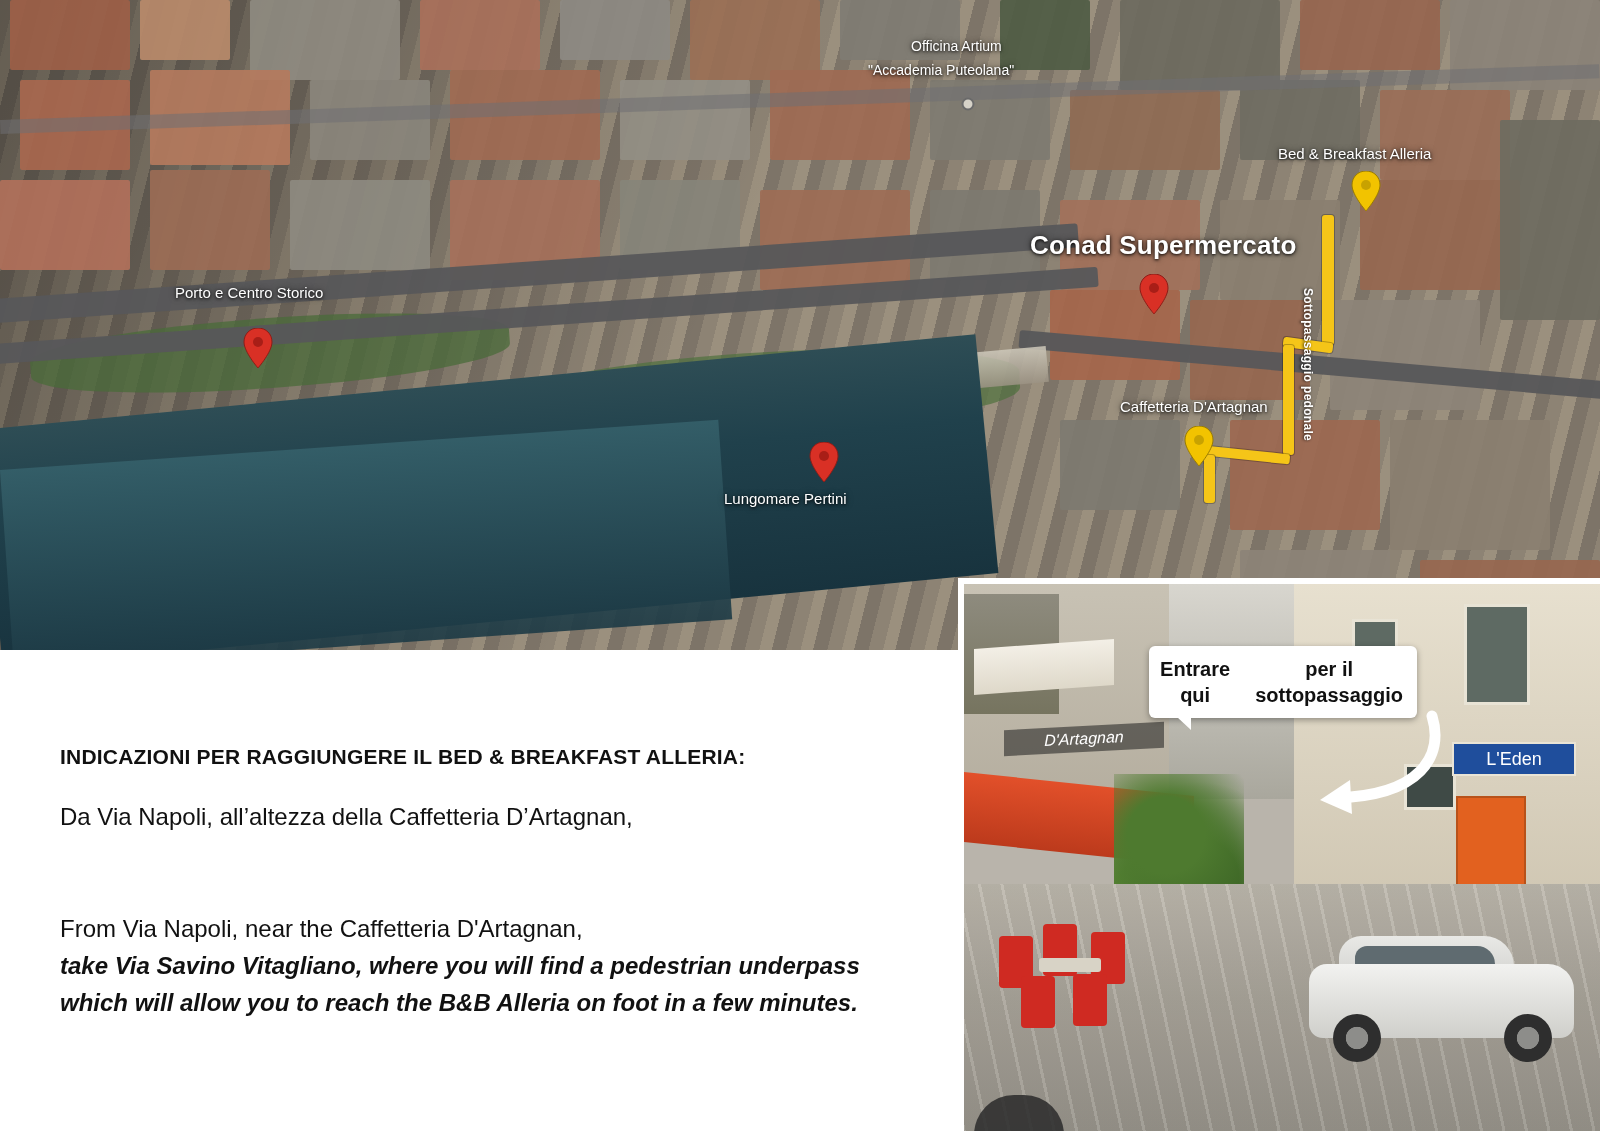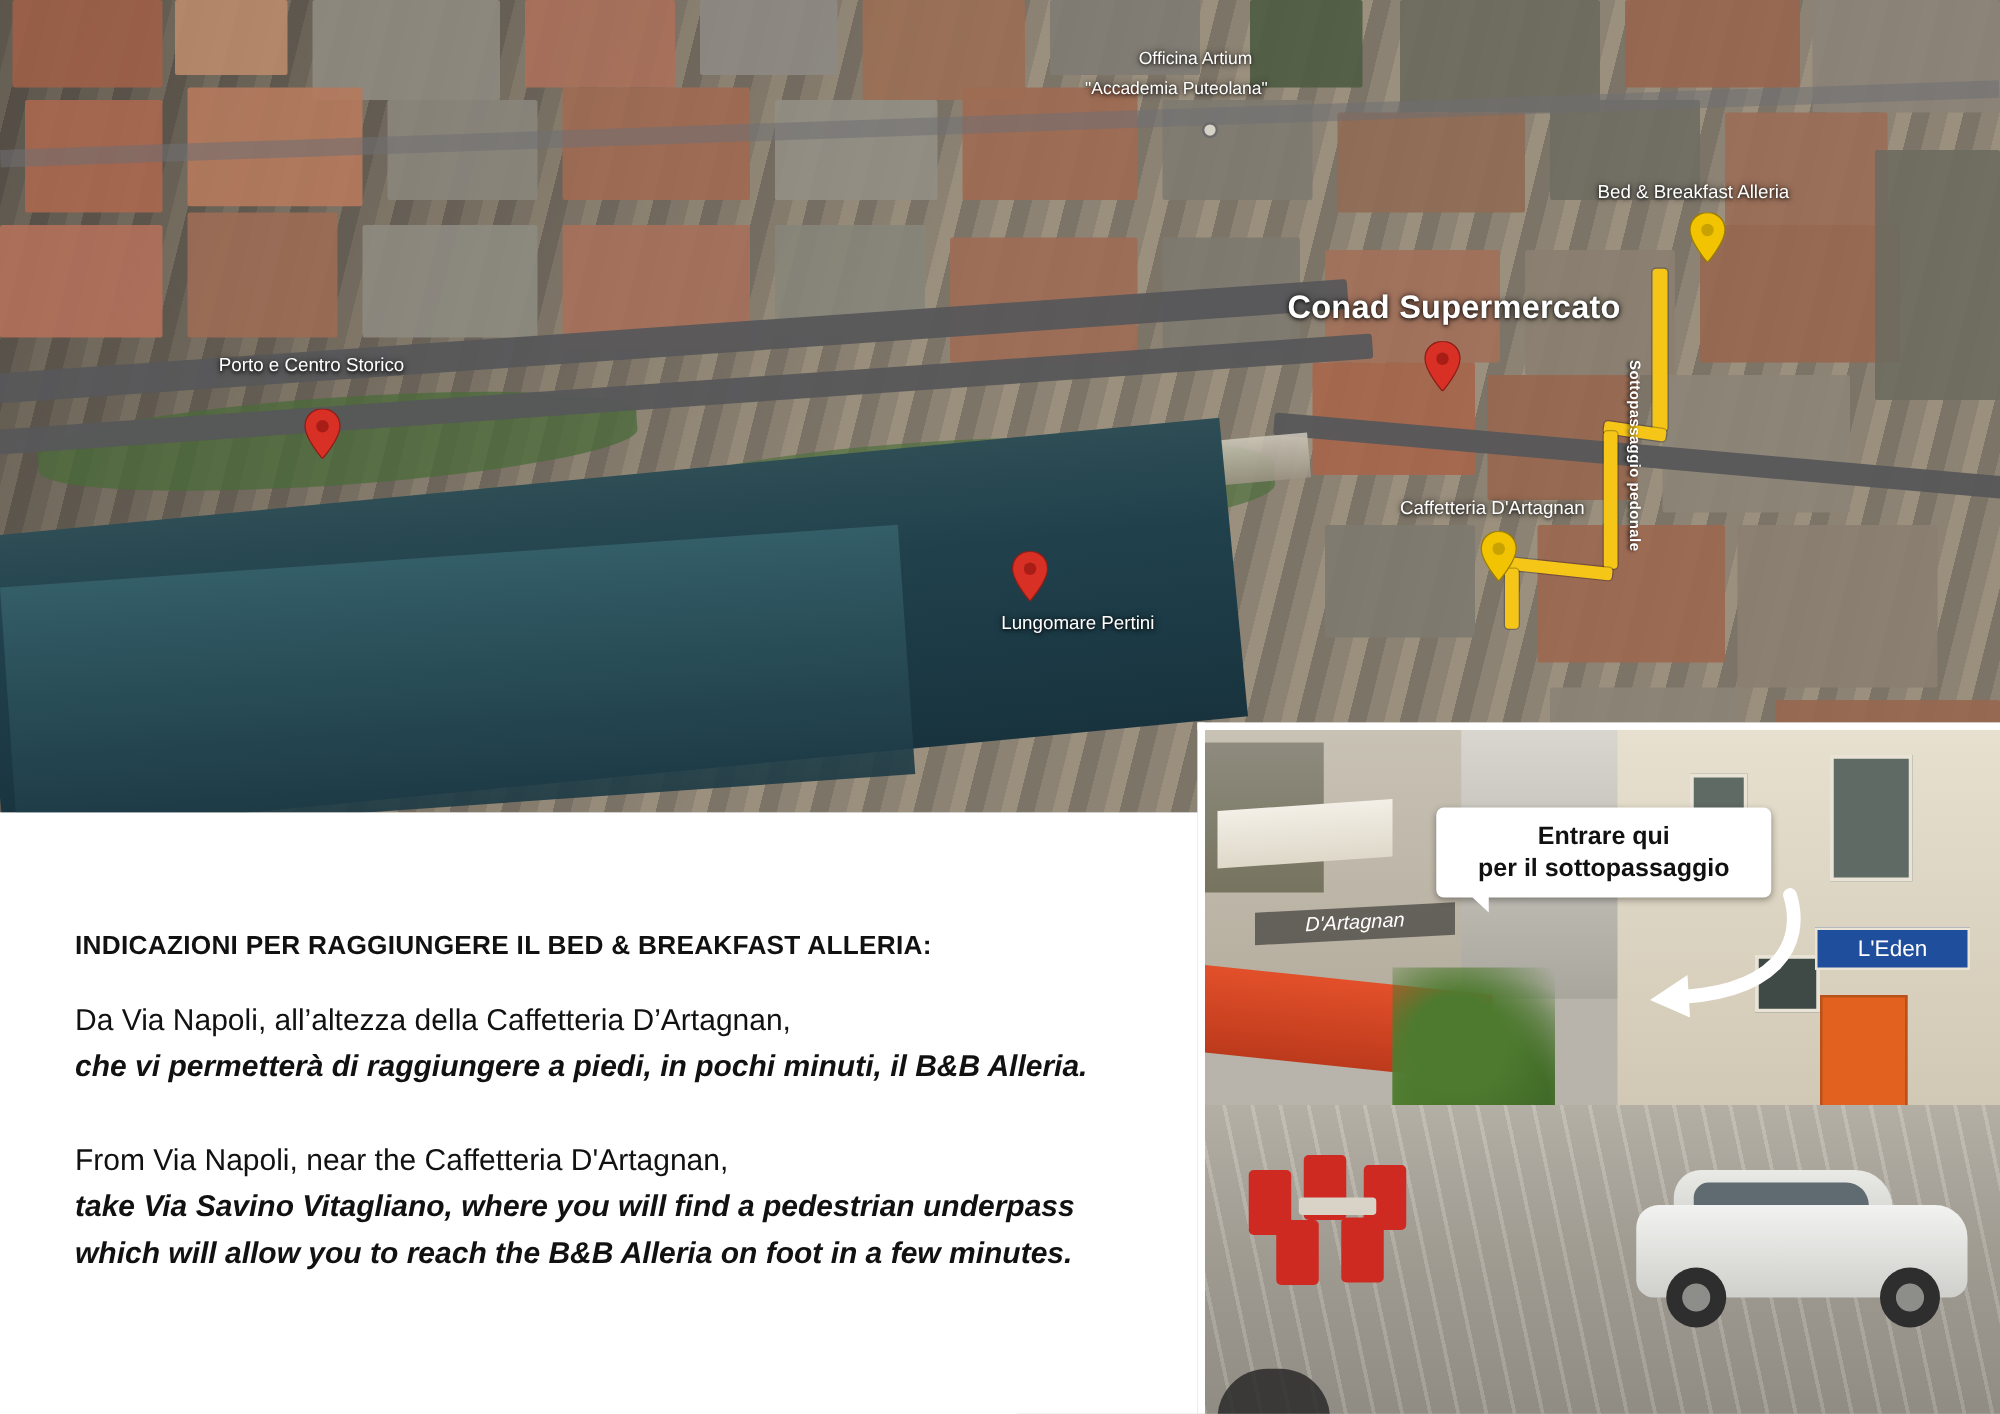--- a/index.html
+++ b/index.html
@@ -172,21 +172,21 @@
   .ph-chairs{position:absolute;left:35px;top:318px;width:170px;height:120px;}
   .chair{position:absolute;width:34px;height:52px;background:#cf2a22;border-radius:4px;}
   .table{position:absolute;width:62px;height:14px;background:#d8d3c6;border-radius:3px;}
   .ph-bench{
     position:absolute;left:300px;top:310px;width:86px;height:40px;background:#4a6b3d;border-radius:3px;
   }
   .callout{
     position:absolute;left:185px;top:62px;width:268px;height:72px;
     background:#fff;border-radius:6px;
     box-shadow:0 2px 6px rgba(0,0,0,.35);
-    display:flex;flex-direction:column;align-items:center;justify-content:center;
+    display:flex;flex-direction:row;align-items:center;justify-content:center;
   }
   .callout span{
     font-size:20px;font-weight:bold;color:#111;line-height:1.3;display:block;text-align:center;
   }
   .callout:after{
     content:"";position:absolute;left:28px;bottom:-12px;
     border-left:14px solid transparent;border-right:0 solid transparent;
     border-top:13px solid #fff;
   }
   .arrow{position:absolute;left:330px;top:126px;width:150px;height:110px;}
@@ -271,21 +271,21 @@
   </div>
 
   <div class="poi-dot" style="left:968px;top:104px;"></div>
 
   <div class="map-label small" style="left:911px;top:38px;">Officina Artium</div>
   <div class="map-label small" style="left:868px;top:62px;">"Accademia Puteolana"</div>
   <div class="map-label" style="left:1278px;top:145px;">Bed &amp; Breakfast Alleria</div>
   <div class="map-label big" style="left:1030px;top:230px;">Conad Supermercato</div>
   <div class="map-label" style="left:175px;top:284px;">Porto e Centro Storico</div>
   <div class="map-label" style="left:1120px;top:398px;">Caffetteria D'Artagnan</div>
-  <div class="map-label" style="left:801px;top:490px;">Lungomare Pertini</div>
+  <div class="map-label" style="left:724px;top:490px;">Lungomare Pertini</div>
 
   <div class="marker" style="left:1366px;top:215px;">
     <svg width="30" height="40" viewBox="0 0 30 40">
         <path d="M15 0C7 0 1 6 1 14c0 10 14 26 14 26s14-16 14-26C29 6 23 0 15 0z" fill="#f2c300" stroke="#9a7c00" stroke-width="1"></path>
         <circle cx="15" cy="14" r="5" fill="#c8a200"></circle>
       </svg>
   </div>
   <div class="marker" style="left:1154px;top:318px;">
     <svg width="30" height="40" viewBox="0 0 30 40">
         <path d="M15 0C7 0 1 6 1 14c0 10 14 26 14 26s14-16 14-26C29 6 23 0 15 0z" fill="#d93025" stroke="#8c1d17" stroke-width="1"></path>
@@ -310,21 +310,20 @@
         <circle cx="15" cy="14" r="5" fill="#c8a200"></circle>
       </svg>
   </div>
 </div>
 
 <div id="textpanel">
   <div class="heading">INDICAZIONI PER RAGGIUNGERE IL BED &amp; BREAKFAST ALLERIA:</div>
 
   <div class="para" id="para-it">
     <div class="pl">Da Via Napoli, all’altezza della Caffetteria D’Artagnan,</div>
-    <div class="it">che vi permetterà di raggiungere a piedi, in pochi minuti, il B&amp;B Alleria.</div>
   </div>
 
   <div class="para" id="para-en">
     <div class="pl">From Via Napoli, near the Caffetteria D'Artagnan,</div>
     <div class="it">take Via Savino Vitagliano, where you will find a pedestrian underpass</div>
     <div class="it">which will allow you to reach the B&amp;B Alleria on foot in a few minutes.</div>
   </div>
 </div>
 
 <div id="photo">

